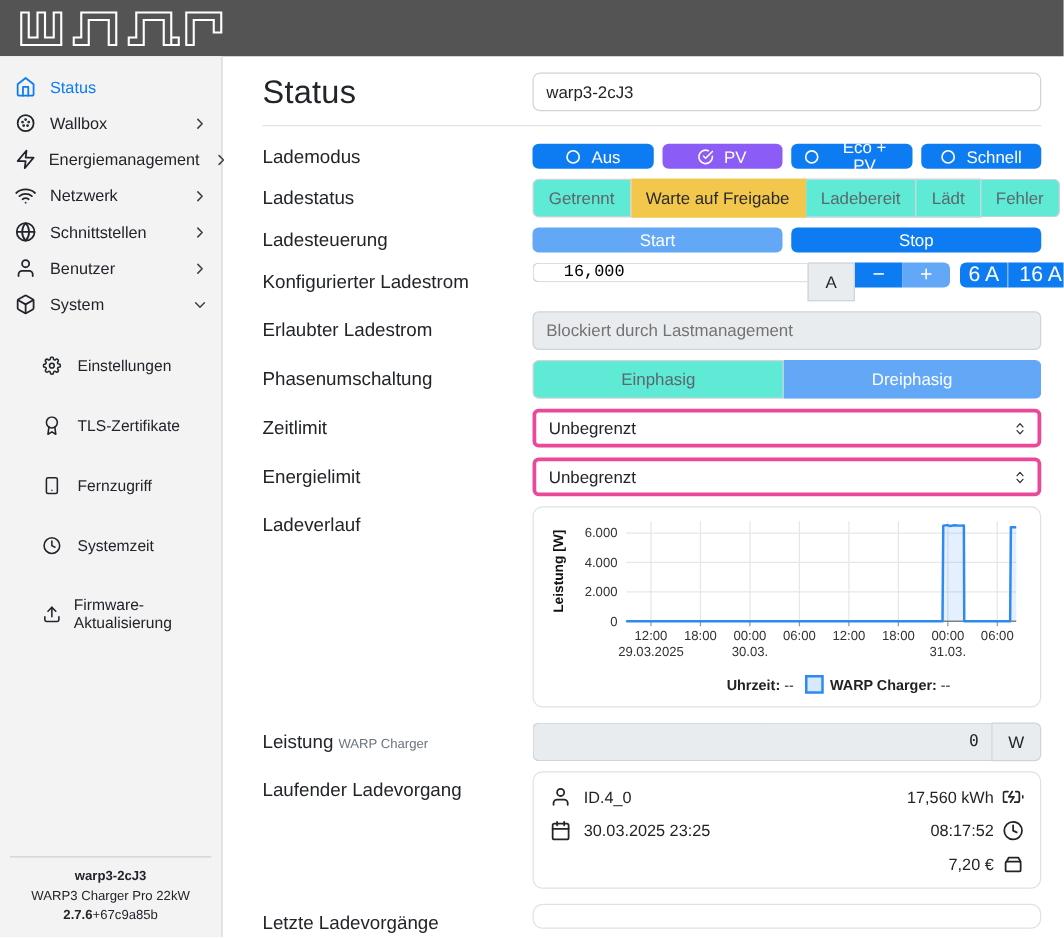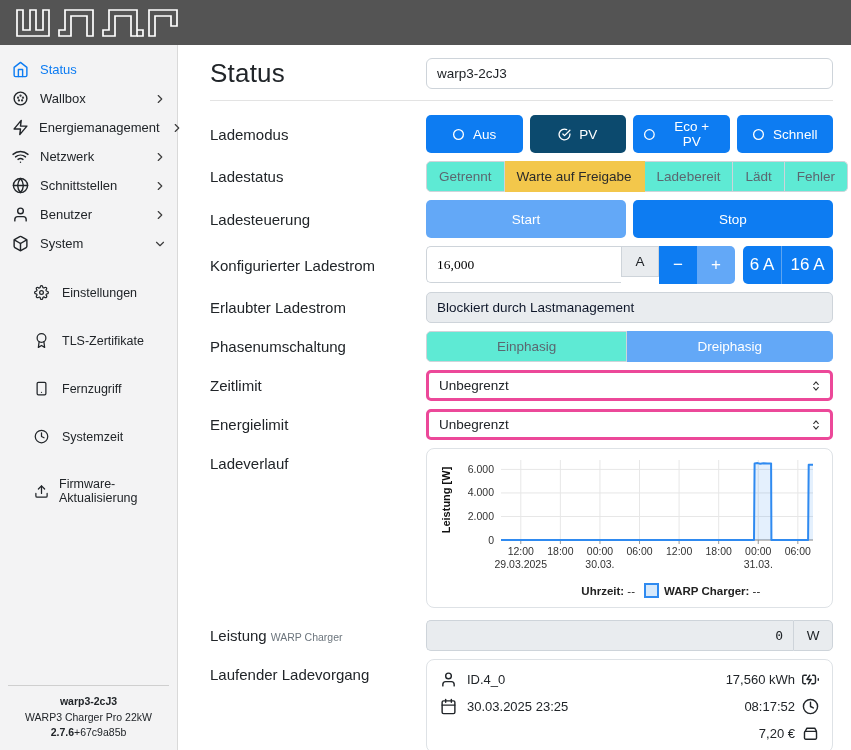--- a/index.html
+++ b/index.html
@@ -36,60 +36,60 @@
   .frow { display:grid; grid-template-columns:216px 1fr; align-items:center; margin-bottom:8px; }
   .frow.top { align-items:start; }
   .frow.top .flabel { line-height:31px; }
   .flabel { font-size:15px; color:#212529; }
   .flabel .sub { font-size:10.5px; color:#6c757d; margin-left:4px; }
   h1.pagetitle { font-size:26px; font-weight:500; letter-spacing:0.2px; }
   hr.title-rule { border:none; border-top:1px solid #e3e3e3; margin:11px 0 14px; }
   input.text-input { width:100%; height:31px; border:1px solid #ced4da; border-radius:6px;
     padding:0 10px; font-size:13.5px; font-family:inherit; color:#212529; background:#fff; }
 
-  .btn { display:flex; align-items:center; justify-content:center; gap:8px; height:38px;
+  .btn { display:flex; align-items:center; justify-content:center; gap:8px; height:20px;
     border:none; border-radius:5px; font-size:13.5px; font-family:inherit; color:#fff;
     cursor:pointer; padding:0 10px; }
   .btn svg { width:13px; height:13px; stroke:#fff; fill:none; stroke-width:2.4;
     stroke-linecap:round; stroke-linejoin:round; }
   .btn-blue { background:#0d7cf2; }
   .btn-lblue { background:#63a8f7; }
-  .btn-green { background:#0c4a6e; }
+  .btn-green { background:#8b5cf6; }
 
   .btn-row { display:flex; gap:7px; }
   .btn-row .btn { flex:1; }
 
   .seg-group { display:flex; width:100%; }
   .seg { flex:1 1 auto; display:flex; align-items:center; justify-content:center; height:31px;
     background:#5eead4; border:1px solid #ced4da; border-left-width:0; font-size:13.5px;
     color:#5b6770; cursor:pointer; padding:0 12px; white-space:nowrap; }
   .seg:first-child { border-left-width:1px; border-radius:5px 0 0 5px; }
   .seg:last-child { border-radius:0 5px 5px 0; }
   .seg.active-warn { background:#f3c74b; color:#2b2b2b; border-color:#f3c74b; }
   .seg.active-lblue { background:#63a8f7; color:#fff; border-color:#63a8f7; }
 
   .igroup { display:flex; width:100%; }
-  .igroup input { flex:1; height:37px; border:1px solid #ced4da; border-right:0;
-    border-radius:5px 0 0 5px; padding:0 10px; font-size:13.5px; font-family:Liberation Serif, serif; }
+  .igroup input { flex:1; height:16px; border:1px solid #ced4da; border-right:0;
+    border-radius:5px 0 0 5px; padding:0 24px; font-size:13.5px; font-family:Liberation Mono, monospace; }
   .addon { display:flex; align-items:center; justify-content:center; height:31px;
     background:#e9ecef; border:1px solid #ced4da; font-size:13.5px; color:#212529; }
   .sq { width:38px; flex:0 0 38px; }
   .igroup .btn { border-radius:0; flex:0 0 38px; padding:0; font-size:17px; }
   .igroup .btn.rnd-r { border-radius:0 5px 5px 0; }
   .gap8 { width:8px; flex:0 0 8px; }
   .preset { flex:0 0 46px; border-radius:0; }
   .preset:first-of-type { border-radius:5px 0 0 5px; border-right:1px solid #playing; }
   .preset-group { display:flex; }
   .preset-group .btn + .btn { border-left:1px solid #5ea4ef; }
   .preset-group .btn:first-child { border-radius:5px 0 0 5px; }
   .preset-group .btn:last-child { border-radius:0 5px 5px 0; flex:0 0 52px; }
 
   .readonly-box { display:flex; align-items:center; height:31px; width:100%;
     background:#e9ecef; border:1px solid #ced4da; border-radius:5px; padding:0 10px;
-    font-size:13.5px; color:#0f172a; }
+    font-size:13.5px; color:#737373; }
 
   .fake-select { position:relative; display:flex; align-items:center; height:31px; width:100%;
     background:#fff; border:3px solid #ec4899; border-radius:5px; padding:0 10px;
     font-size:13.5px; cursor:pointer; }
   .fake-select svg { position:absolute; right:7px; width:14px; height:14px; stroke:#333;
     fill:none; stroke-width:1.8; stroke-linecap:round; stroke-linejoin:round; }
 
   .vgroup { display:flex; width:100%; }
   .vgroup .val { flex:1; display:flex; align-items:center; justify-content:flex-end; height:31px;
     background:#e9ecef; border:1px solid #ced4da; border-right:0; border-radius:5px 0 0 5px;

